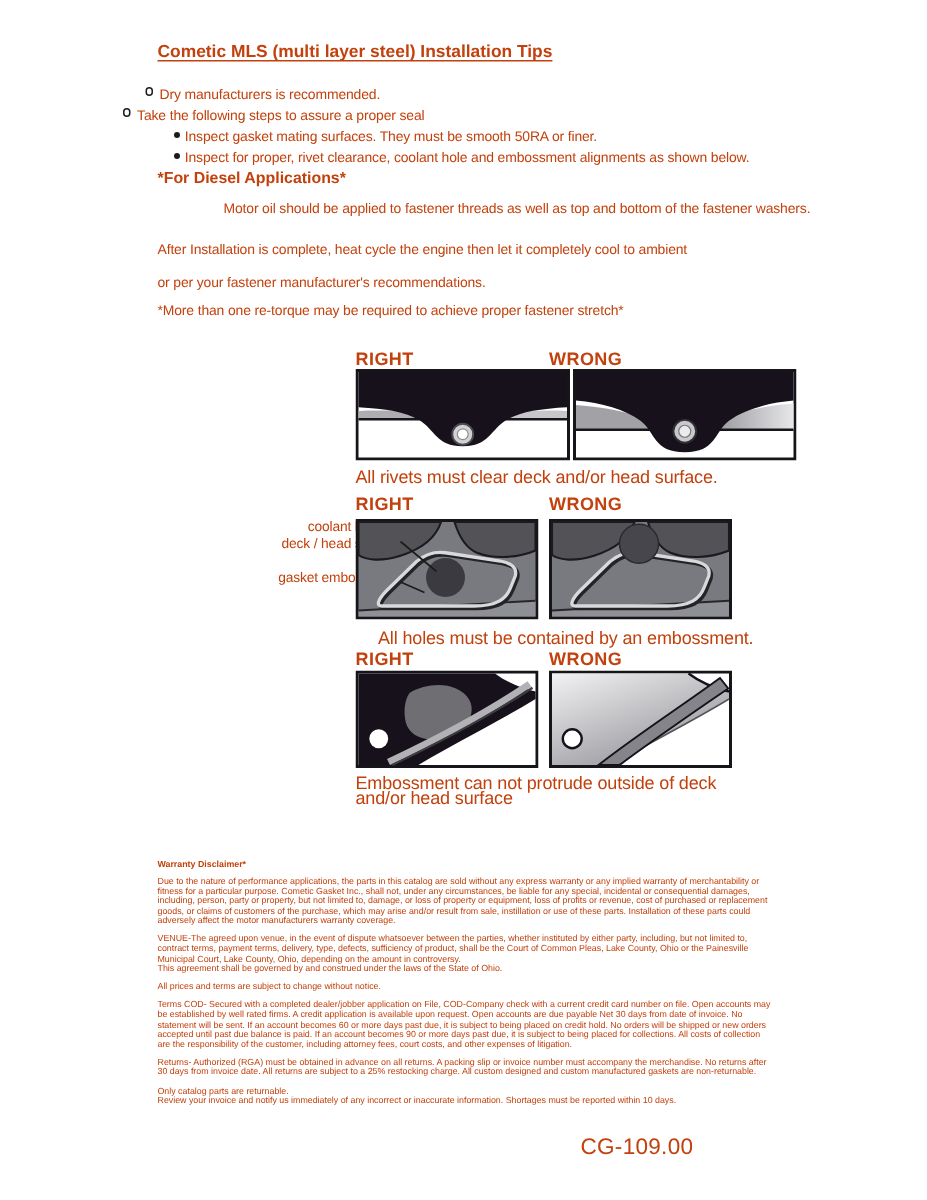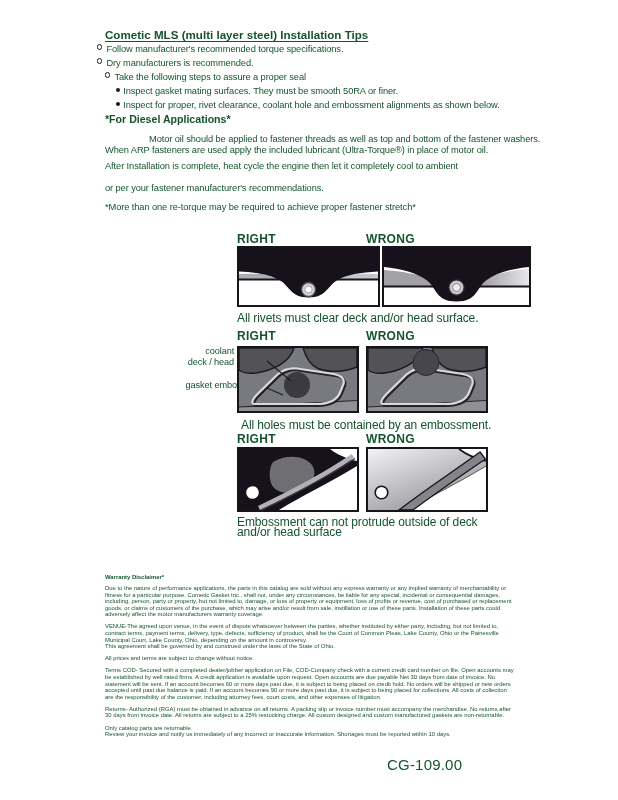--- a/index.html
+++ b/index.html
@@ -1,17 +1,17 @@
 <!DOCTYPE html>
 <html><head>
 <meta charset="utf-8">
 <style>
   html,body{margin:0;padding:0;background:#fff;}
   .page{position:relative;width:618px;height:800px;background:#ffffff;
-        font-family:"Liberation Sans",sans-serif;color:#14532d;overflow:hidden;}
+        font-family:"Liberation Sans",sans-serif;color:#c2410c;overflow:hidden;}
   .abs{position:absolute;white-space:nowrap;}
   .t9{font-size:9.3px;line-height:10.8px;letter-spacing:-0.1px;}
   .title{font-size:11.6px;font-weight:bold;text-decoration:underline;text-underline-offset:2px;}
   .h2{font-size:10.6px;font-weight:bold;}
   .figlabel{font-size:12px;font-weight:bold;width:122px;text-align:left;letter-spacing:0.3px;}
   .caption{font-size:12px;letter-spacing:-0.1px;}
   .ann{font-size:9.2px;line-height:10.7px;text-align:right;width:150px;letter-spacing:-0.1px;}
   .mk{display:inline-block;vertical-align:2.2px;margin-right:4px;}
   .mk-o{width:3.4px;height:3.4px;border:0.9px solid #1c1c1c;border-radius:50%;}
   .mk-f{width:4.2px;height:4.2px;background:#1c1c1c;border-radius:50%;margin-right:3px;}
@@ -22,29 +22,27 @@
   .code{font-size:15px;letter-spacing:0.2px;}
   svg{display:block;}
 </style>
 </head>
 <body>
 
 <div class="page">
 
   <div class="abs title" style="left:105px;top:28px;">Cometic MLS (multi layer steel) Installation Tips</div>
 
-  <div class="abs t9" style="left:97px;top:44px;"><span class="mk mk-o"></span><span>Follow manufacturer's recommended torque specifications.</span></div>
   <div class="abs t9" style="left:97px;top:58px;"><span class="mk mk-o"></span><span>Dry manufacturers is recommended.</span></div>
-  <div class="abs t9" style="left:105px;top:72px;"><span class="mk mk-o"></span><span>Take the following steps to assure a proper seal</span></div>
+  <div class="abs t9" style="left:82px;top:72px;"><span class="mk mk-o"></span><span>Take the following steps to assure a proper seal</span></div>
   <div class="abs t9" style="left:116px;top:86px;"><span class="mk mk-f"></span><span>Inspect gasket mating surfaces.  They must be smooth 50RA or finer.</span></div>
   <div class="abs t9" style="left:116px;top:100px;"><span class="mk mk-f"></span><span>Inspect for proper, rivet clearance, coolant hole and embossment alignments as shown below.</span></div>
 
   <div class="abs h2" style="left:105px;top:113px;">*For Diesel Applications*</div>
   <div class="abs t9" style="left:105px;top:134px;margin-left:44px;">Motor oil should be applied to fastener threads as well as top and bottom of the fastener washers.</div>
-  <div class="abs t9" style="left:105px;top:145px;">When ARP fasteners are used apply the included lubricant (Ultra-Torque®) in place of motor oil.</div>
   <div class="abs t9" style="left:105px;top:161px;">After Installation is complete, heat cycle the engine then let it completely cool to ambient</div>
   <div class="abs t9" style="left:105px;top:202px;">*More than one re-torque may be required to achieve proper fastener stretch*</div>
   <div class="abs t9" style="left:105px;top:183px;">or per your fastener manufacturer's recommendations.</div>
 
   <div class="abs figlabel" style="left:237px;top:232px;">RIGHT</div>
   <div class="abs figlabel" style="left:366px;top:232px;">WRONG</div>
 
   <svg class="abs" style="left:237px;top:246px;" width="143" height="61" viewBox="0 0 143 61">
     <rect x="1" y="1" width="141" height="59" fill="#ffffff" stroke="#15151a" stroke-width="2"></rect>
     <path d="M2,33.5 L62,33.5 C50,28.5 22,27 2,28 Z" fill="#aeaeb2"></path>
@@ -102,21 +100,21 @@
     <path d="M17.5,58 L79,58 C94,58 100.5,53.5 103.5,45.5 L106.5,38 C108,32 103.5,29.5 96.5,28 L60,22.5 C52,21.5 46.5,23.5 40.5,28.5 L21,47.5 C15,53.5 13.5,58 17.5,58 Z" fill="none" stroke="#232328" stroke-width="2.6" transform="translate(1.4,1.6)"></path>
     <path d="M17.5,58 L79,58 C94,58 100.5,53.5 103.5,45.5 L106.5,38 C108,32 103.5,29.5 96.5,28 L60,22.5 C52,21.5 46.5,23.5 40.5,28.5 L21,47.5 C15,53.5 13.5,58 17.5,58 Z" fill="none" stroke="#d9d9db" stroke-width="2.2"></path>
     <circle cx="60" cy="16.5" r="13" fill="#46464c" stroke="#2a2a30" stroke-width="1"></circle>
   </svg>
 
   <svg class="abs" style="left:264px;top:352px;" width="36" height="48" viewBox="0 0 36 48">
     <line x1="3" y1="9" x2="27" y2="29" stroke="#1c1c1c" stroke-width="1.1"></line>
     <line x1="3" y1="36" x2="19" y2="43" stroke="#1c1c1c" stroke-width="1.1"></line>
   </svg>
 
-  <div class="abs caption" style="left:241px;top:418px;">All holes must be contained by an embossment.</div>
+  <div class="abs caption" style="left:252px;top:418px;">All holes must be contained by an embossment.</div>
 
   <div class="abs figlabel" style="left:237px;top:432px;">RIGHT</div>
   <div class="abs figlabel" style="left:366px;top:432px;">WRONG</div>
 
   <svg class="abs" style="left:237px;top:447px;" width="122" height="65" viewBox="0 0 122 65">
     <rect x="1" y="1" width="120" height="63" fill="#ffffff" stroke="#15151a" stroke-width="2"></rect>
     <path d="M2,2 L93,2 C101,8 111,12 120,14 L120,19 C92,36 63,50 42,63 L2,63 Z" fill="#16111b"></path>
     <path d="M36,15 C45,9.5 58,8 67,12 C75,15.5 79,22 77,29.5 C75,37.5 66,43.5 54,45.5 C44,47 35.5,42.5 33.5,34.5 C32,28 32.5,20 36,15 Z" fill="#6e6e73"></path>
     <path d="M22,61 C56,45 88,28 116,9" stroke="#b2b2b6" stroke-width="4.6" fill="none"></path>
     <path d="M24.5,63 C58,47 90,30 118,11.5" stroke="#3c3c41" stroke-width="1.4" fill="none"></path>

